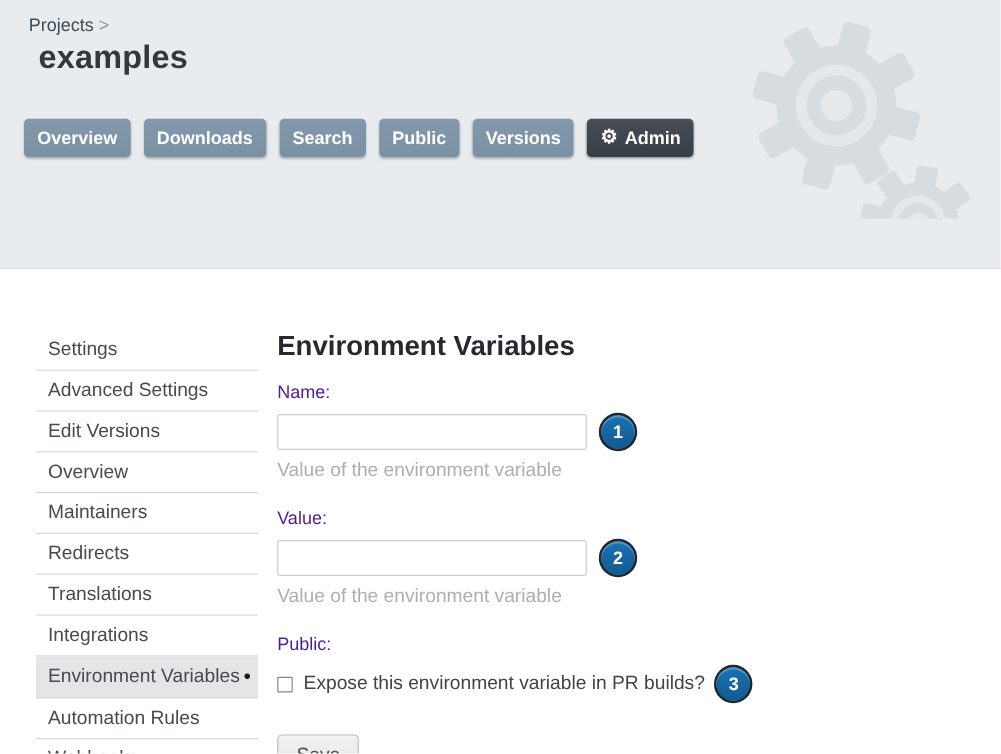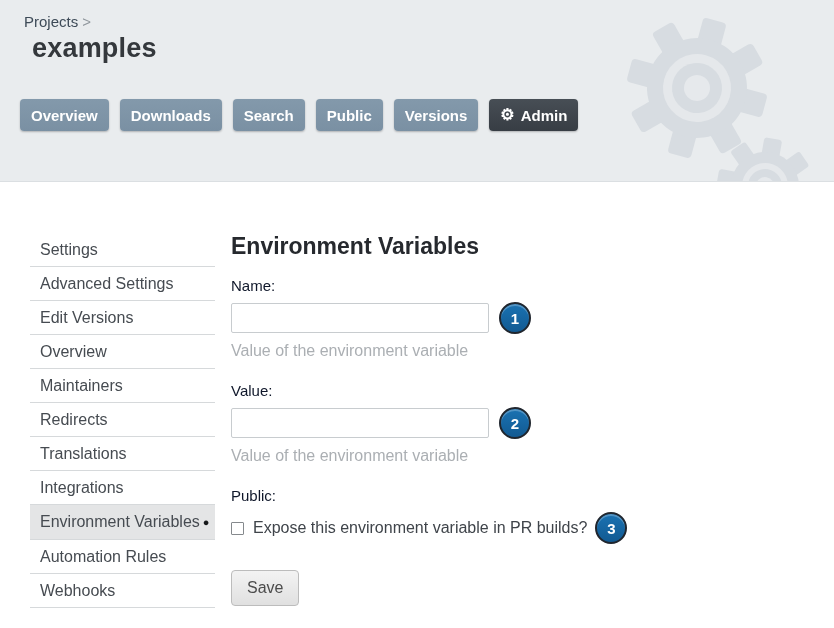--- a/index.html
+++ b/index.html
@@ -7,21 +7,21 @@
   body {
     width: 834px; height: 628px; overflow: hidden;
     background: #ffffff;
     font-family: "Liberation Sans", sans-serif;
     -webkit-font-smoothing: antialiased;
   }
   .page { position: relative; width: 834px; height: 628px; overflow: hidden; }
 
   
   .header {
-    position: relative; height: 182px;
+    position: relative; height: 224px;
     background: #e9ecee;
     border-bottom: 1px solid #dbdfe2;
     overflow: hidden;
   }
   .gears { position: absolute; top: 0; right: 0; pointer-events: none; }
   .breadcrumb {
     position: absolute; top: 13px; left: 24px;
     font-size: 15px; color: #8f969c;
   }
   .breadcrumb a { color: #3d4a57; text-decoration: none; cursor: pointer; }
@@ -54,21 +54,21 @@
     padding: 7px 0 7px 10px; line-height: 19px;
     border-bottom: 1px solid #d6d9db;
     cursor: pointer;
   }
   .sidebar li.active { background: #e4e5e6; }
   .sidebar .marker { font-size: 11px; color: #16181a; margin-left: 3px; vertical-align: 1px; }
 
   
   .main { margin-left: 16px; }
   .main h2 { margin: 0 0 17px; font-size: 23px; font-weight: bold; color: #26292e; }
-  .field-label { display: block; font-size: 15px; color: #0f172a; line-height: 18px; margin-bottom: 7px; }
+  .field-label { display: block; font-size: 15px; color: #4c1d95; line-height: 18px; margin-bottom: 7px; }
   .input-row { display: flex; align-items: center; gap: 10px; }
   .text-input {
     width: 258px; height: 30px;
     border: 1px solid #c8cccf; border-radius: 2px;
     padding: 4px 8px; font-size: 15px; color: #333;
     font-family: "Liberation Sans", sans-serif;
     background: #ffffff; outline: none;
   }
   .help-text { font-size: 16px; color: #abafb3; line-height: 19px; margin: 7px 0 22px; }
   .callout {

